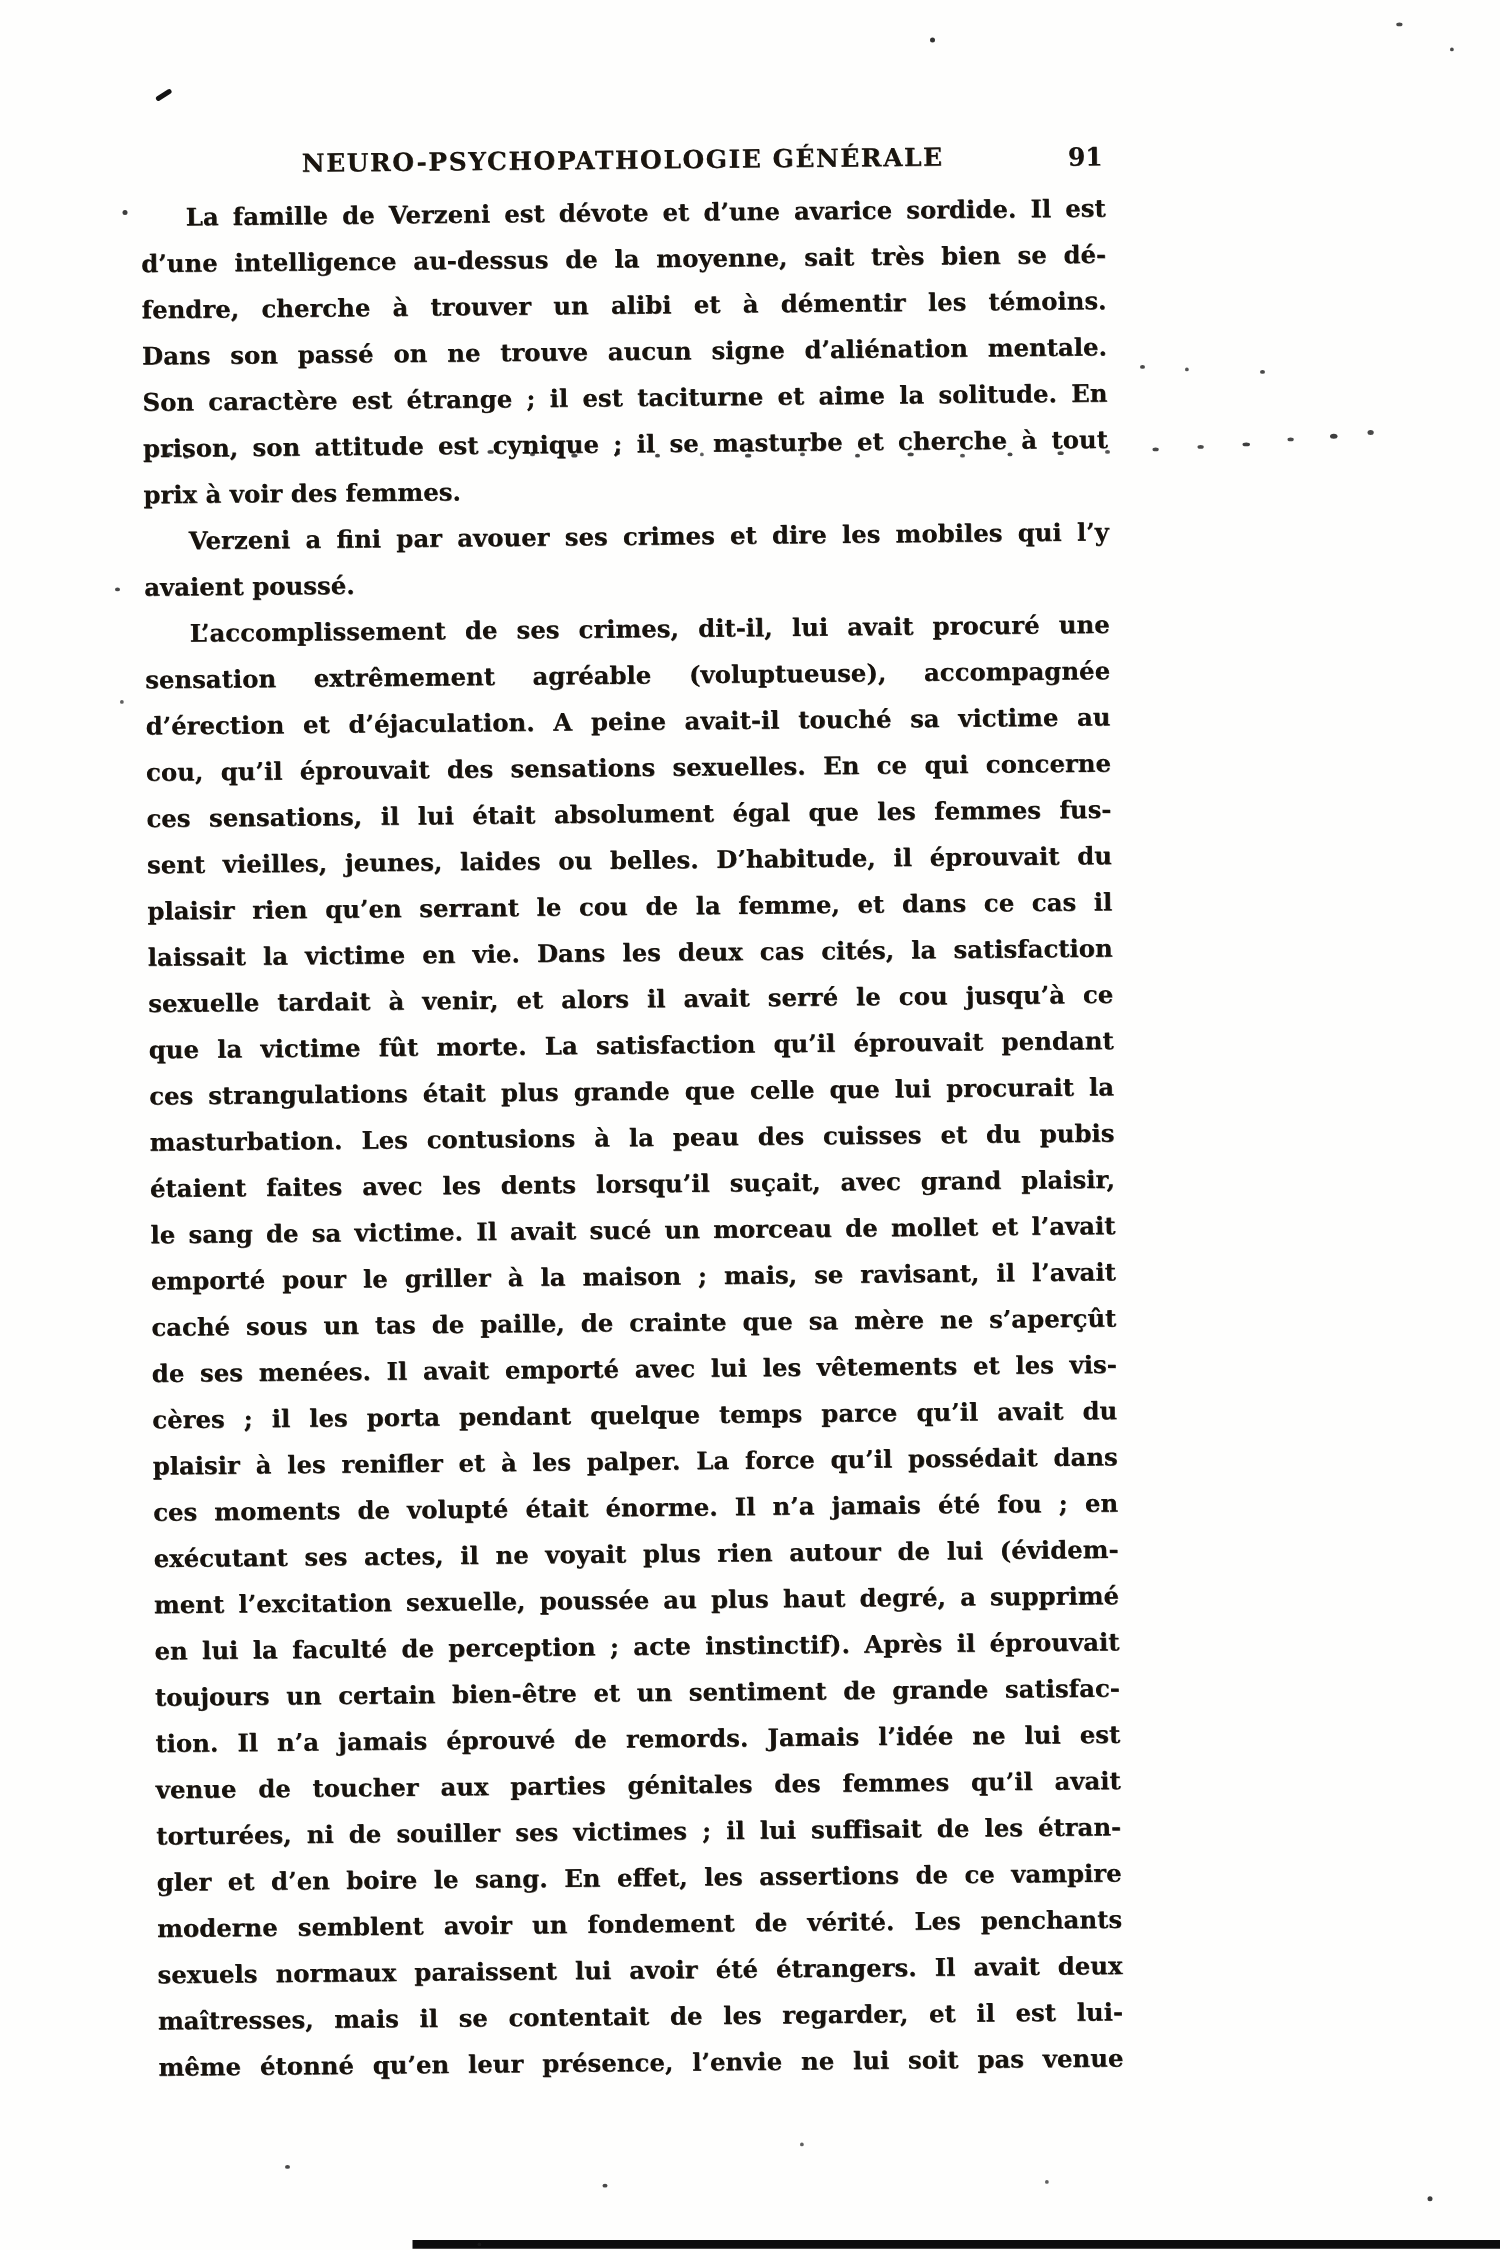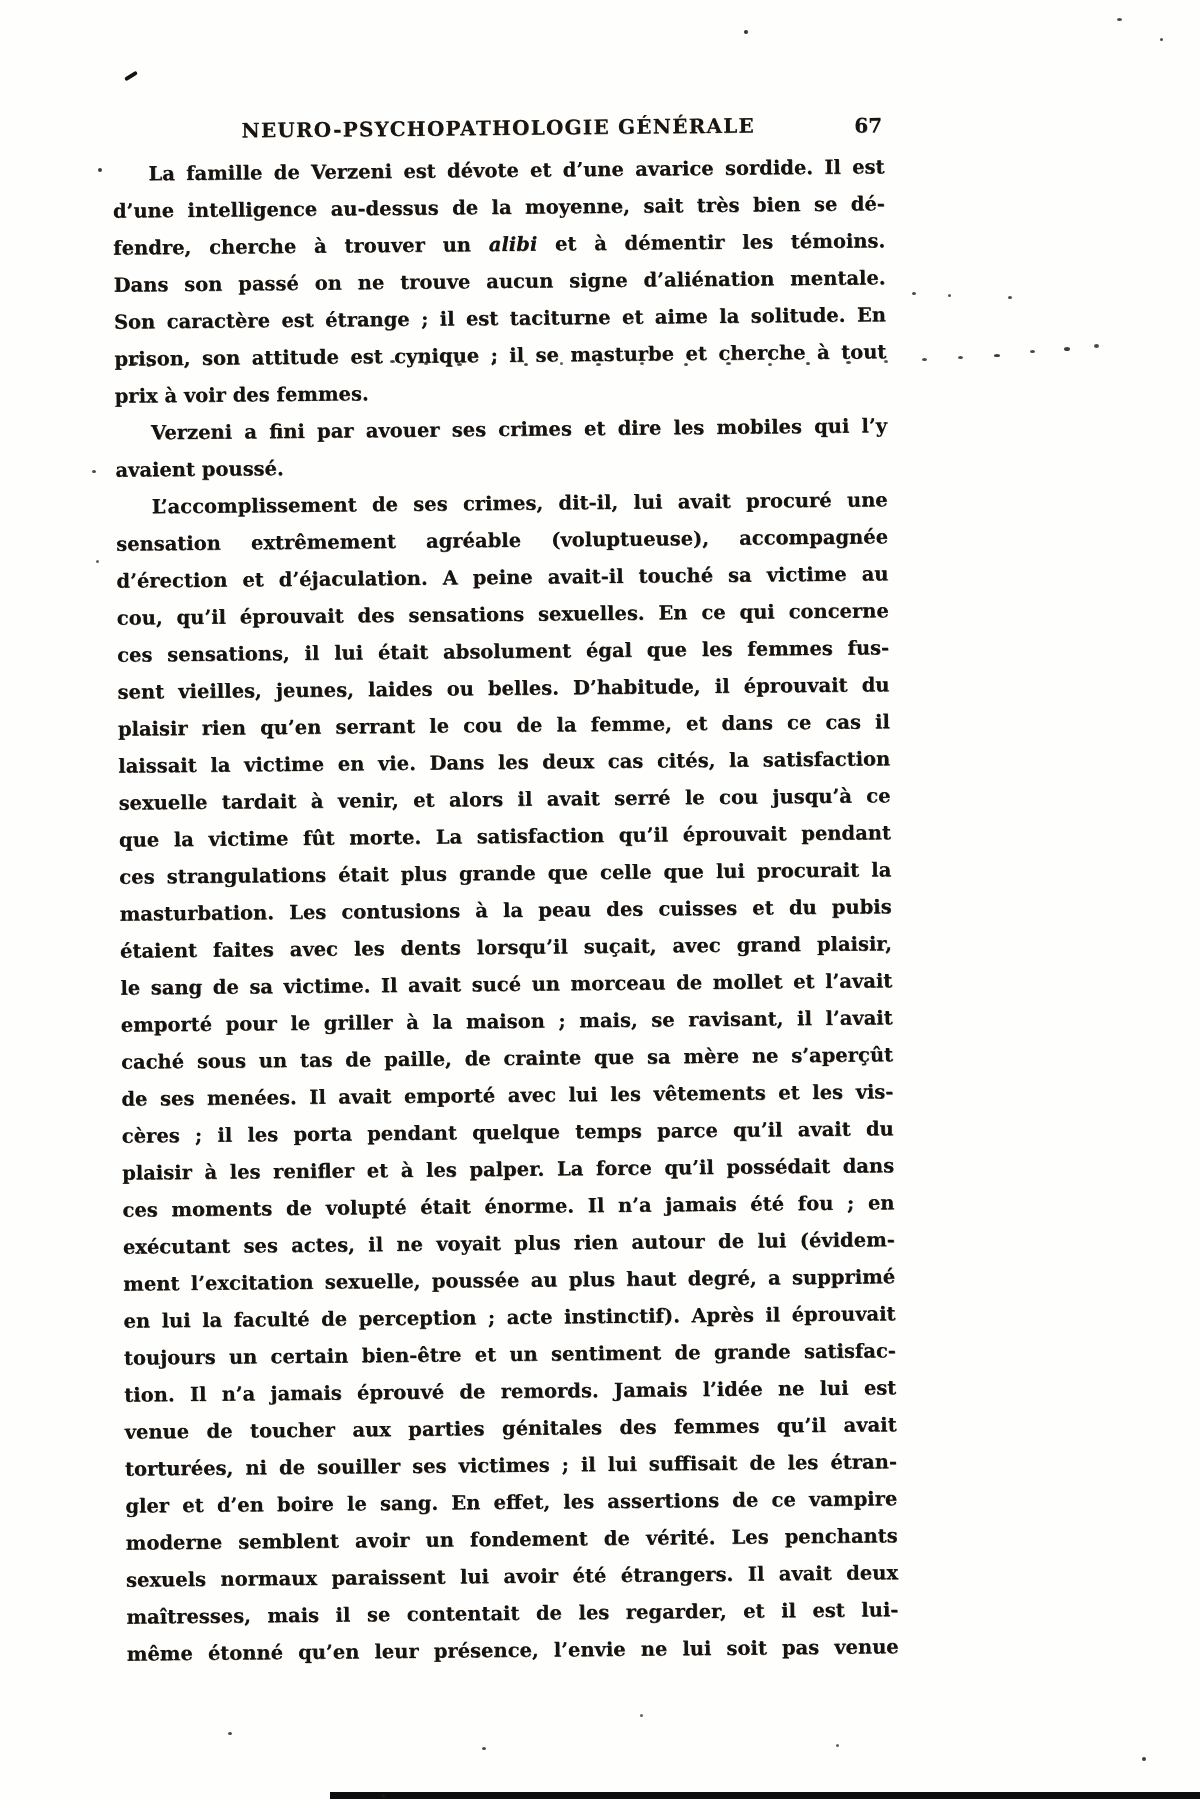--- a/index.html
+++ b/index.html
@@ -26,21 +26,21 @@
   }
   .bodytext{margin-top:2px;font-size:19.5px;font-weight:700;color:#17130e;}
   .para{margin:0;}
   .line{
     height:37px;line-height:37px;white-space:nowrap;
     text-align:justify;text-align-last:justify;
     text-shadow:0.35px 0.35px 0.5px rgba(23,19,14,0.6);
   }
   .line.indent{padding-left:36px;}
   .line.free{text-align-last:left;}
-  .it{font-style:italic;}
+  .it{}
   .speck{position:absolute;background:#1c1c1c;border-radius:50%;}
   .penmark{
     position:absolute;left:124px;top:74px;width:14px;height:4px;
     background:#141414;border-radius:2px;transform:rotate(-32deg);
   }
   .edge-bar{
     position:absolute;left:330px;top:1792px;width:870px;height:7px;
     background:#0d0d0d;
   }
 </style>
@@ -48,21 +48,21 @@
 <body>
 
 <div class="sheet">
 
   <div class="penmark"></div>
   <div class="edge-bar"></div>
 
   <div class="content">
     <div class="header-row">
       <div class="header-title">NEURO-PSYCHOPATHOLOGIE GÉNÉRALE</div>
-      <div class="page-num">67</div>
+      <div class="page-num">91</div>
     </div>
     <div class="bodytext">
         <div class="para">
           <div class="line indent"><span>La famille de Verzeni est dévote et d’une avarice sordide. Il est</span></div>
           <div class="line"><span>d’une intelligence au-dessus de la moyenne, sait très bien se dé-</span></div>
           <div class="line"><span>fendre, cherche à trouver un </span><span class="it">alibi</span><span> et à démentir les témoins.</span></div>
           <div class="line"><span>Dans son passé on ne trouve aucun signe d’aliénation mentale.</span></div>
           <div class="line"><span>Son caractère est étrange ; il est taciturne et aime la solitude. En</span></div>
           <div class="line"><span>prison, son attitude est cynique ; il se masturbe et cherche à tout</span></div>
           <div class="line free"><span>prix à voir des femmes.</span></div>

